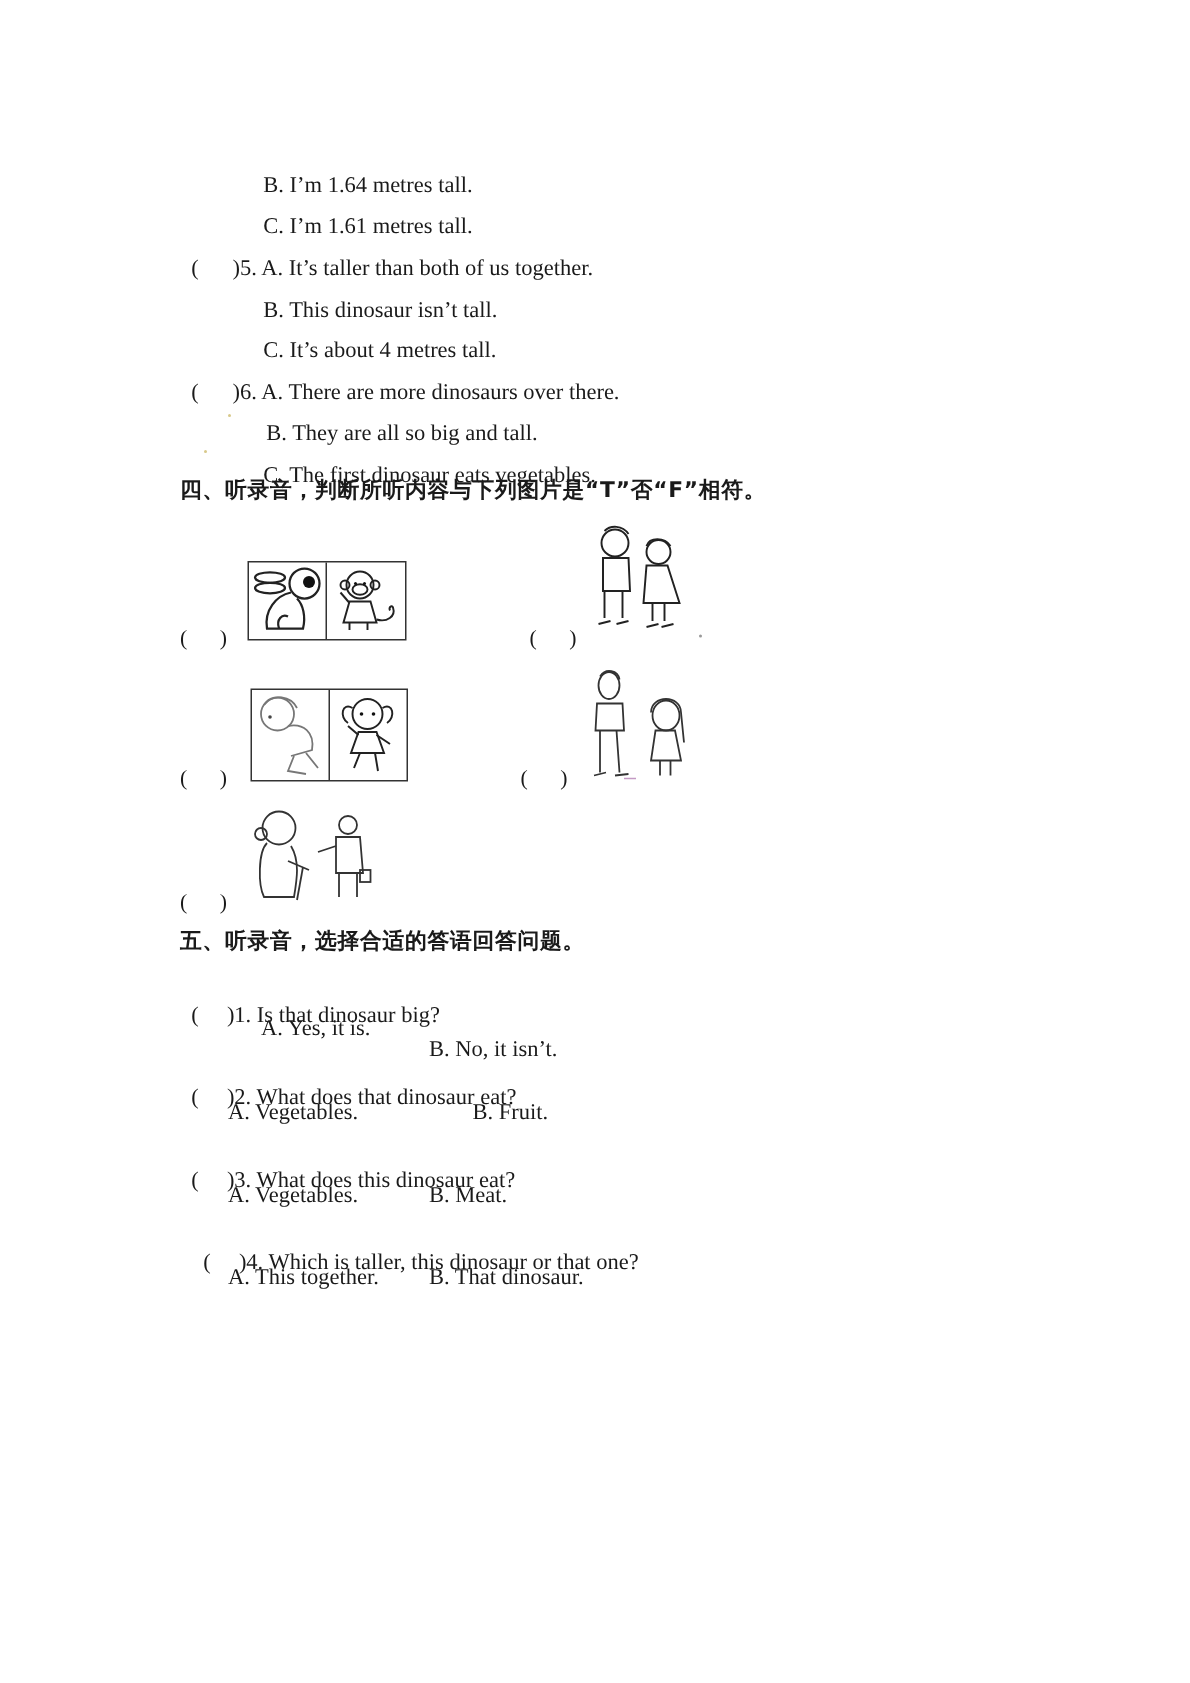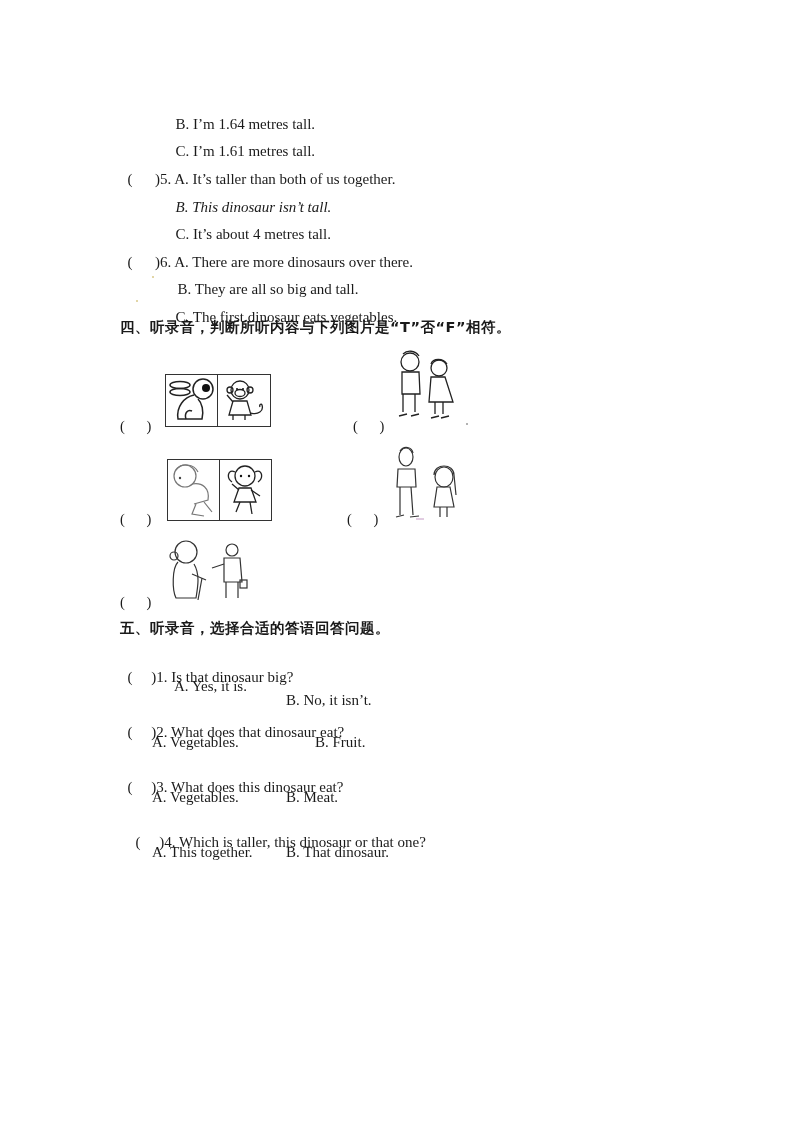--- a/index.html
+++ b/index.html
@@ -21,21 +21,21 @@
 <div class="line" style="left:168px; top:97px;">
   <span>B.</span> <span>I’m 1.64 metres tall.</span>
 </div>
 <div class="line" style="left:168px; top:124px;">
   <span>C.</span> <span>I’m 1.61 metres tall.</span>
 </div>
 
 <div class="line" style="left:120px; top:152px;">
   <span>(&nbsp;&nbsp;&nbsp;&nbsp;&nbsp;&nbsp;)</span><span>5.</span> <span>A.</span> <span>It’s taller than both of us together.</span>
 </div>
-<div class="line" style="left:168px; top:180px;font-style:italic;">
+<div class="line" style="left:168px; top:180px;">
   <span>B.</span> <span>This dinosaur isn’t tall.</span>
 </div>
 <div class="line" style="left:168px; top:207px;">
   <span>C.</span> <span>It’s about 4 metres tall.</span>
 </div>
 
 <div class="line" style="left:120px; top:235px;">
   <span>(&nbsp;&nbsp;&nbsp;&nbsp;&nbsp;&nbsp;)</span><span>6.</span> <span>A.</span> <span>There are more dinosaurs over there.</span>
 </div>
 <div class="line" style="left:170px; top:262px;">

